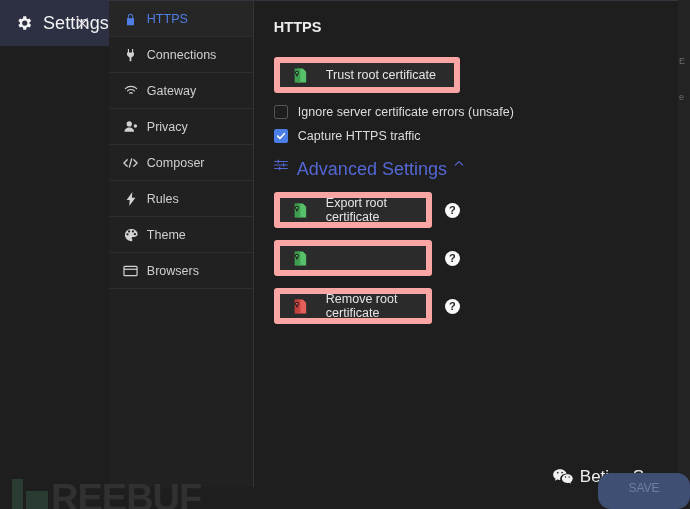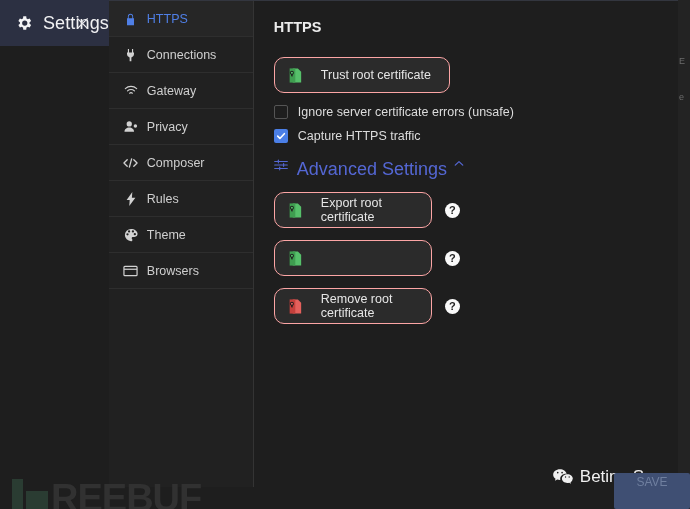--- a/index.html
+++ b/index.html
@@ -94,22 +94,22 @@
     flex: 1 1 auto; background: #1e1e1e;
     padding: 18px 0 0 20px;
     position: relative; overflow: hidden;
   }
   .page-title {
     color: #ececec; font-size: 14.5px; font-weight: bold;
     margin-bottom: 22px;
   }
   .act-btn {
     background: #2b2b2b;
-    border: 1px solid #fca5a5;
-    border-radius: 10px;
+    border: 6px solid #fca5a5;
+    border-radius: 3px;
     height: 36px;
     display: inline-flex; align-items: center;
     padding: 0 18px 0 12px;
     color: #e6e6e6; font-size: 12.5px;
     cursor: pointer;
   }
   .act-btn .bico { width: 18px; flex: 0 0 18px; margin-right: 16px;
     display:flex; align-items:center; justify-content:center; }
   .btn-row { display: flex; align-items: center; margin-bottom: 12px; }
   .btn-fixed { width: 158px; justify-content: flex-start; }
@@ -161,25 +161,25 @@
     font-family: "Liberation Sans", sans-serif;
   }
   .betime {
     position: absolute; right: 28px; bottom: 22px;
     display: flex; align-items: center;
   }
   .wechat { margin-right: 7px; display: flex; align-items: center; }
   .bt-text { color: #f0f0f0; font-size: 17px; }
   .savebtn {
     position: absolute; right: 0; bottom: 0;
-    width: 76px; height: 36px;
-    background: #3f4f73; border-radius: 2px;
+    width: 92px; height: 36px;
+    background: #3f4f73; border-radius: 13px;
     color: #6f7f9f; font-size: 12px;
     display: flex; align-items: flex-start; justify-content: center;
-    padding-top: 2px;
+    padding-top: 8px;
   }
 </style>
 </head>
 <body>
 
 <div class="app">
 
   <div class="bg-strip">
     <div class="frag" style="top:56px">E</div>
     <div class="frag" style="top:92px">e</div>

